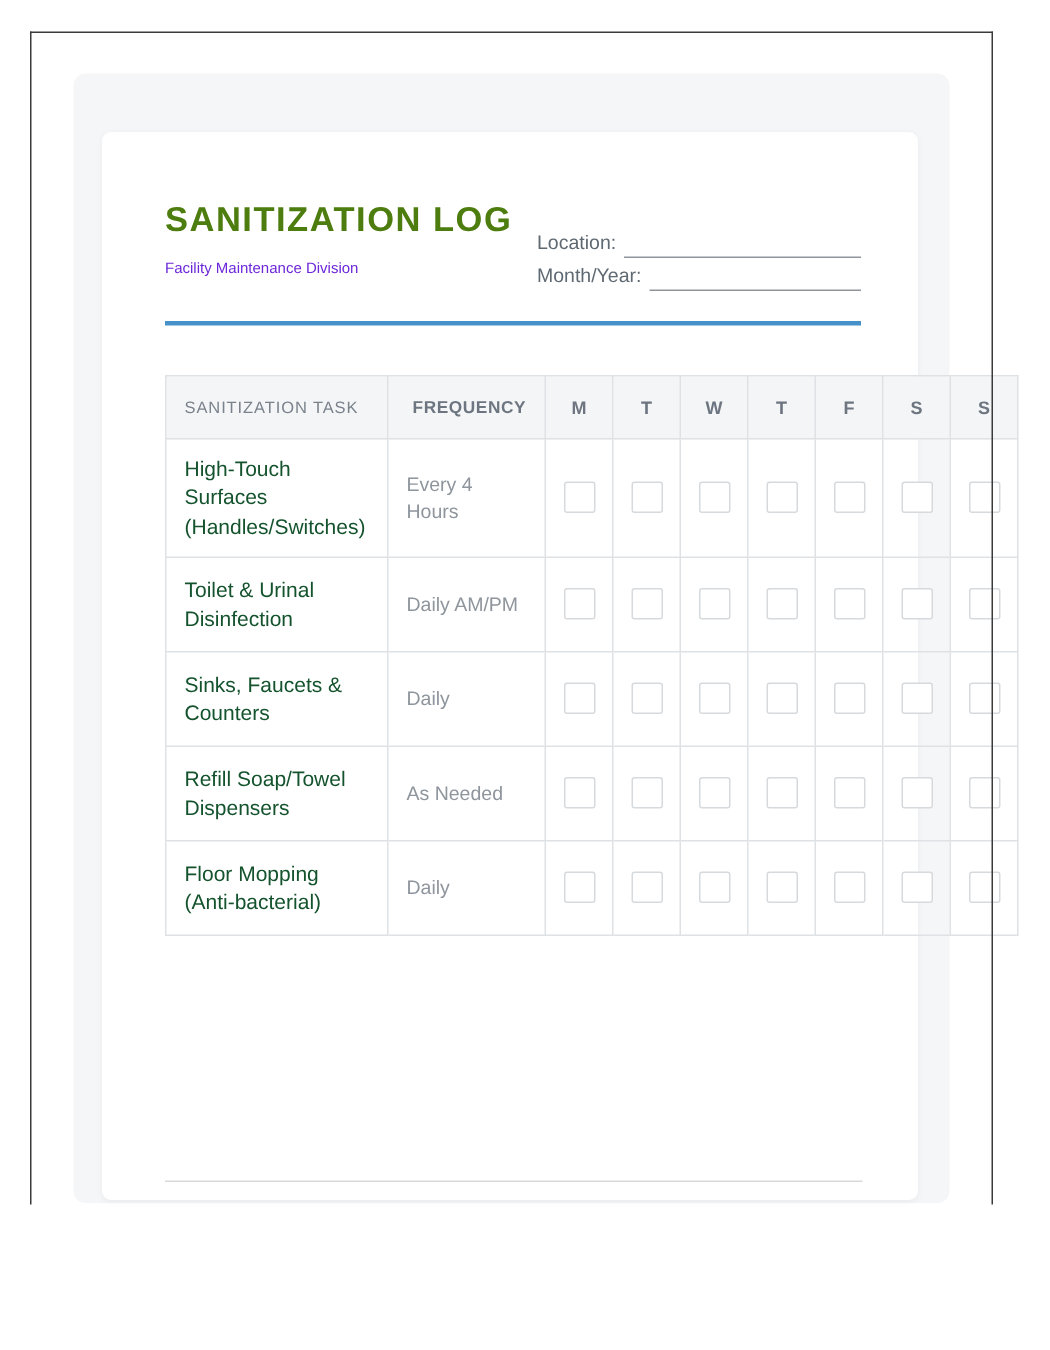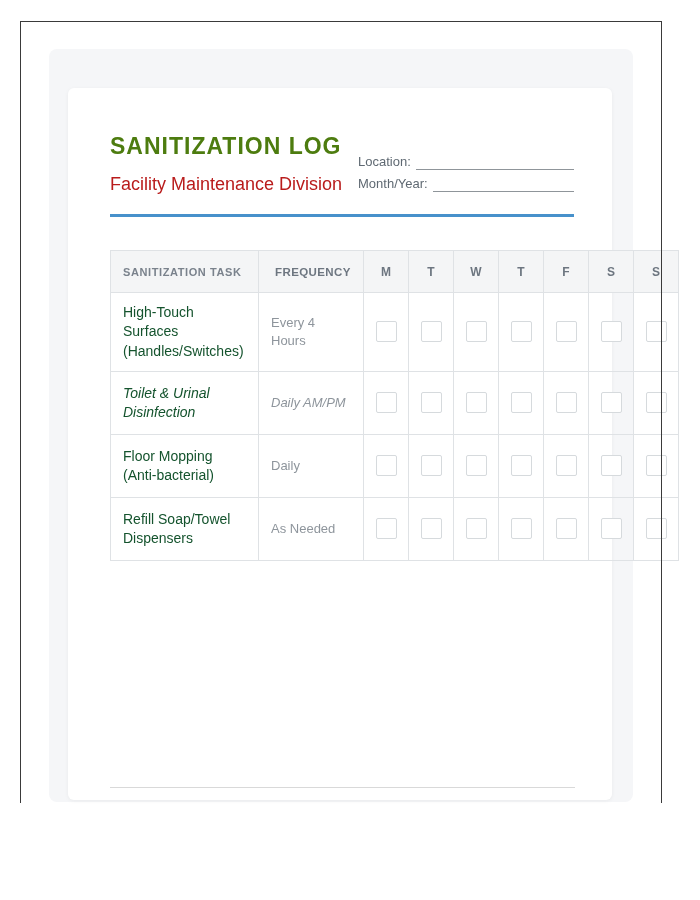--- a/index.html
+++ b/index.html
@@ -14,37 +14,37 @@
 
   
   .panel { position:absolute; left:49px; top:49px; width:584px; height:753px;
            background:#f5f6f8; border-radius:8px; z-index:1; }
   .card  { position:absolute; left:68px; top:88px; width:544px; height:712px;
            background:#ffffff; border-radius:6px; box-shadow:0 1px 4px rgba(0,0,0,0.05); z-index:2; }
 
   
   .title    { position:absolute; left:110px; top:133px; font-size:23px; font-weight:bold;
               letter-spacing:1px; color:#4d7c0f; z-index:4; }
-  .subtitle { position:absolute; left:110px; top:174px; font-size:18px; color:#b91c1c; z-index:4; }
+  .subtitle { position:absolute; left:110px; top:174px; font-size:10px; color:#6d28d9; z-index:4; }
 
   .fields { position:absolute; left:358px; top:151px; width:216px; z-index:4; }
-  .field-row { display:flex; align-items:center; height:21px; margin-bottom:1px; }
+  .field-row { display:flex; align-items:flex-end; height:21px; margin-bottom:1px; }
   .field-label { font-size:13px; color:#5f6972; white-space:nowrap; padding-right:5px; line-height:20px; }
   .field-line  { flex:1; border-bottom:1px solid #8f959a; height:16px; }
 
   .rule { position:absolute; left:110px; top:214px; width:464px; height:3px;
           background:#4791cb; z-index:4; }
 
   
   .log-table { position:absolute; left:110px; top:250px; width:568px; z-index:3;
                border-collapse:collapse; table-layout:fixed; background:transparent; }
   .log-table th, .log-table td { border:1px solid #dfe2e5; vertical-align:middle; }
   .log-table thead tr { height:42px; }
   .log-table thead th { background:#f4f5f6; }
-  th.h-task { font-size:11px; font-weight:bold; letter-spacing:0.6px; color:#7a828c;
+  th.h-task { font-size:11px; font-weight:normal; letter-spacing:0.6px; color:#7a828c;
               text-align:left; padding-left:12px; }
   th.h-freq { font-size:11.5px; font-weight:bold; letter-spacing:0.4px; color:#6d7680;
               text-align:left; padding-left:16px; }
   th.h-day  { font-size:12px; font-weight:bold; color:#6d7680; text-align:center; }
   td.c-task { font-size:14px; color:#14532d; line-height:1.38; padding:10px 10px 10px 12px; }
   td.c-freq { font-size:13px; color:#8e959c; line-height:1.4; padding:10px 14px 10px 12px; }
   td.c-day  { text-align:center; }
   .checkbox { width:21px; height:21px; border:1px solid #d6dadd; border-radius:2px;
               background:#ffffff; margin:0 auto; }
 
@@ -118,21 +118,21 @@
         <td class="c-day">
           <div class="checkbox"></div>
         </td>
         <td class="c-day">
           <div class="checkbox"></div>
         </td>
         <td class="c-day">
           <div class="checkbox"></div>
         </td>
       </tr>
-      <tr style="height: 63px; font-style: italic;">
+      <tr style="height: 63px;">
         <td class="c-task">Toilet &amp; Urinal Disinfection</td>
         <td class="c-freq">Daily AM/PM</td>
         <td class="c-day">
           <div class="checkbox"></div>
         </td>
         <td class="c-day">
           <div class="checkbox"></div>
         </td>
         <td class="c-day">
           <div class="checkbox"></div>
@@ -144,20 +144,70 @@
           <div class="checkbox"></div>
         </td>
         <td class="c-day">
           <div class="checkbox"></div>
         </td>
         <td class="c-day">
           <div class="checkbox"></div>
         </td>
       </tr>
       <tr style="height: 63px;">
+        <td class="c-task">Sinks, Faucets &amp; Counters</td>
+        <td class="c-freq">Daily</td>
+        <td class="c-day">
+          <div class="checkbox"></div>
+        </td>
+        <td class="c-day">
+          <div class="checkbox"></div>
+        </td>
+        <td class="c-day">
+          <div class="checkbox"></div>
+        </td>
+        <td class="c-day">
+          <div class="checkbox"></div>
+        </td>
+        <td class="c-day">
+          <div class="checkbox"></div>
+        </td>
+        <td class="c-day">
+          <div class="checkbox"></div>
+        </td>
+        <td class="c-day">
+          <div class="checkbox"></div>
+        </td>
+      </tr>
+      <tr style="height: 63px;">
+        <td class="c-task">Refill Soap/Towel Dispensers</td>
+        <td class="c-freq">As Needed</td>
+        <td class="c-day">
+          <div class="checkbox"></div>
+        </td>
+        <td class="c-day">
+          <div class="checkbox"></div>
+        </td>
+        <td class="c-day">
+          <div class="checkbox"></div>
+        </td>
+        <td class="c-day">
+          <div class="checkbox"></div>
+        </td>
+        <td class="c-day">
+          <div class="checkbox"></div>
+        </td>
+        <td class="c-day">
+          <div class="checkbox"></div>
+        </td>
+        <td class="c-day">
+          <div class="checkbox"></div>
+        </td>
+      </tr>
+      <tr style="height: 63px;">
         <td class="c-task">Floor Mopping (Anti-bacterial)</td>
         <td class="c-freq">Daily</td>
         <td class="c-day">
           <div class="checkbox"></div>
         </td>
         <td class="c-day">
           <div class="checkbox"></div>
         </td>
         <td class="c-day">
           <div class="checkbox"></div>
@@ -168,42 +218,17 @@
         <td class="c-day">
           <div class="checkbox"></div>
         </td>
         <td class="c-day">
           <div class="checkbox"></div>
         </td>
         <td class="c-day">
           <div class="checkbox"></div>
         </td>
       </tr>
-      <tr style="height: 63px;">
-        <td class="c-task">Refill Soap/Towel Dispensers</td>
-        <td class="c-freq">As Needed</td>
-        <td class="c-day">
-          <div class="checkbox"></div>
-        </td>
-        <td class="c-day">
-          <div class="checkbox"></div>
-        </td>
-        <td class="c-day">
-          <div class="checkbox"></div>
-        </td>
-        <td class="c-day">
-          <div class="checkbox"></div>
-        </td>
-        <td class="c-day">
-          <div class="checkbox"></div>
-        </td>
-        <td class="c-day">
-          <div class="checkbox"></div>
-        </td>
-        <td class="c-day">
-          <div class="checkbox"></div>
-        </td>
-      </tr>
     </tbody>
 </table>
 
 <div class="footer-line"></div>
 <div class="edge-right"></div>
 
 </body></html>

